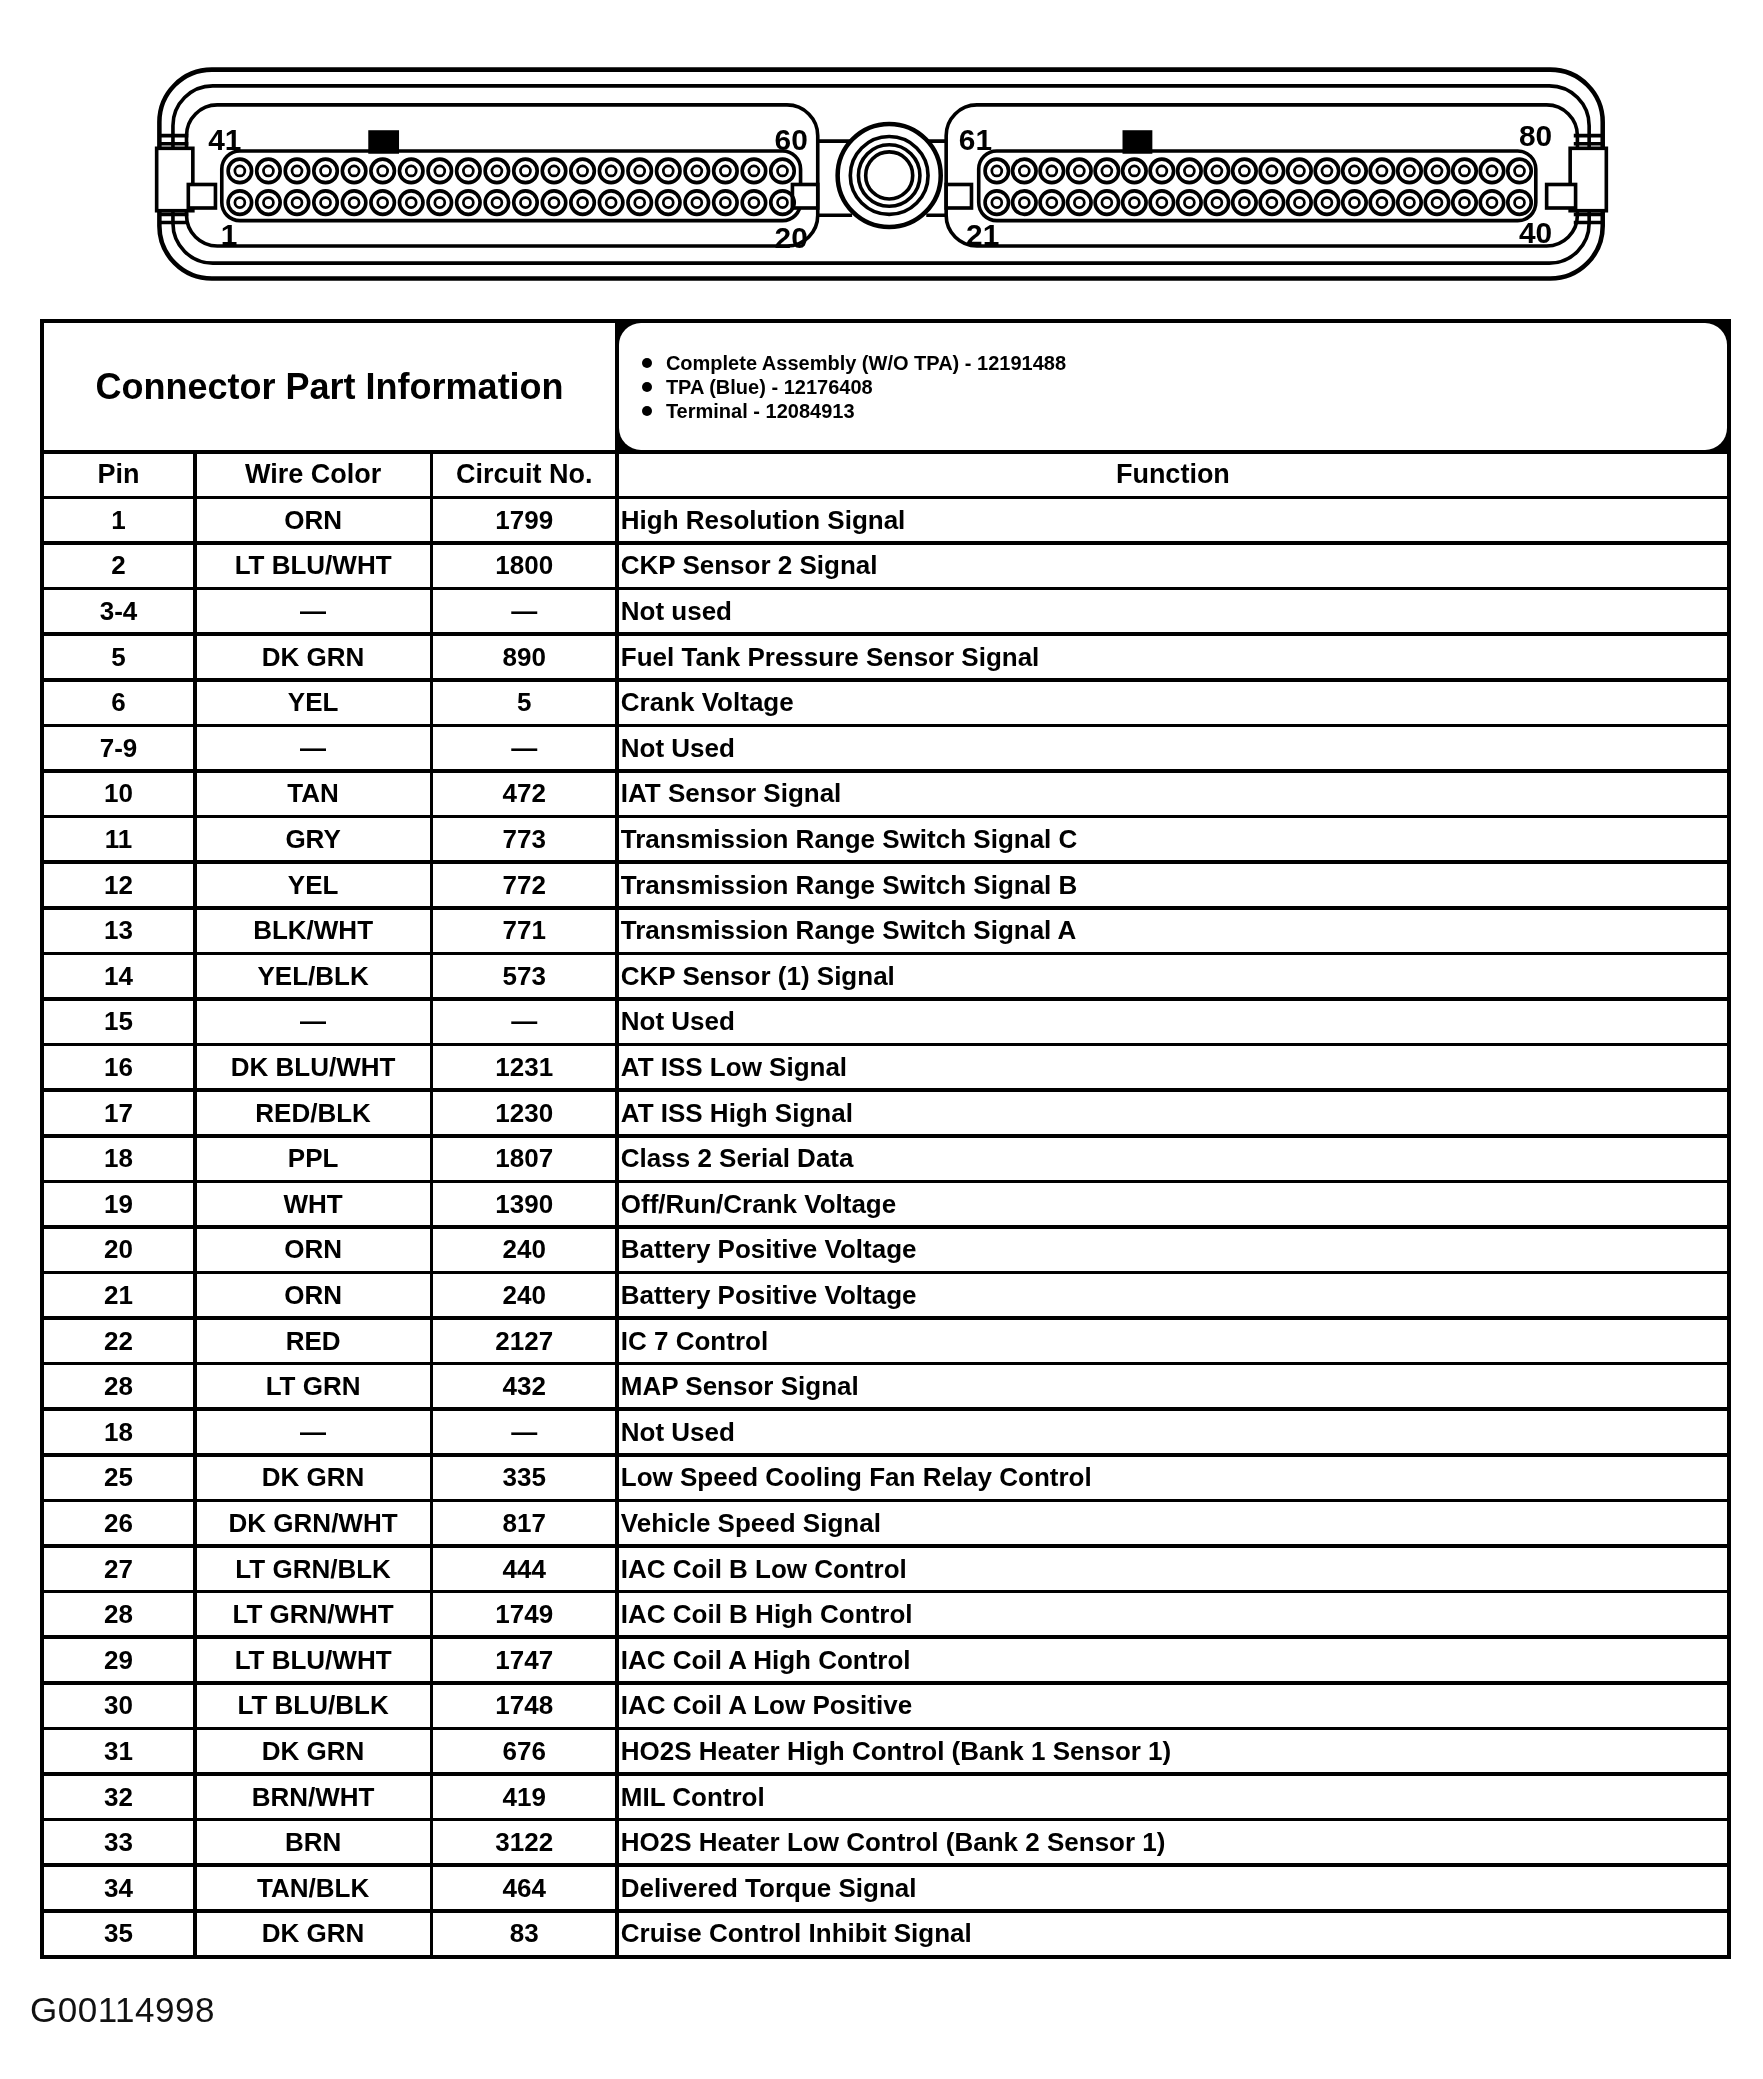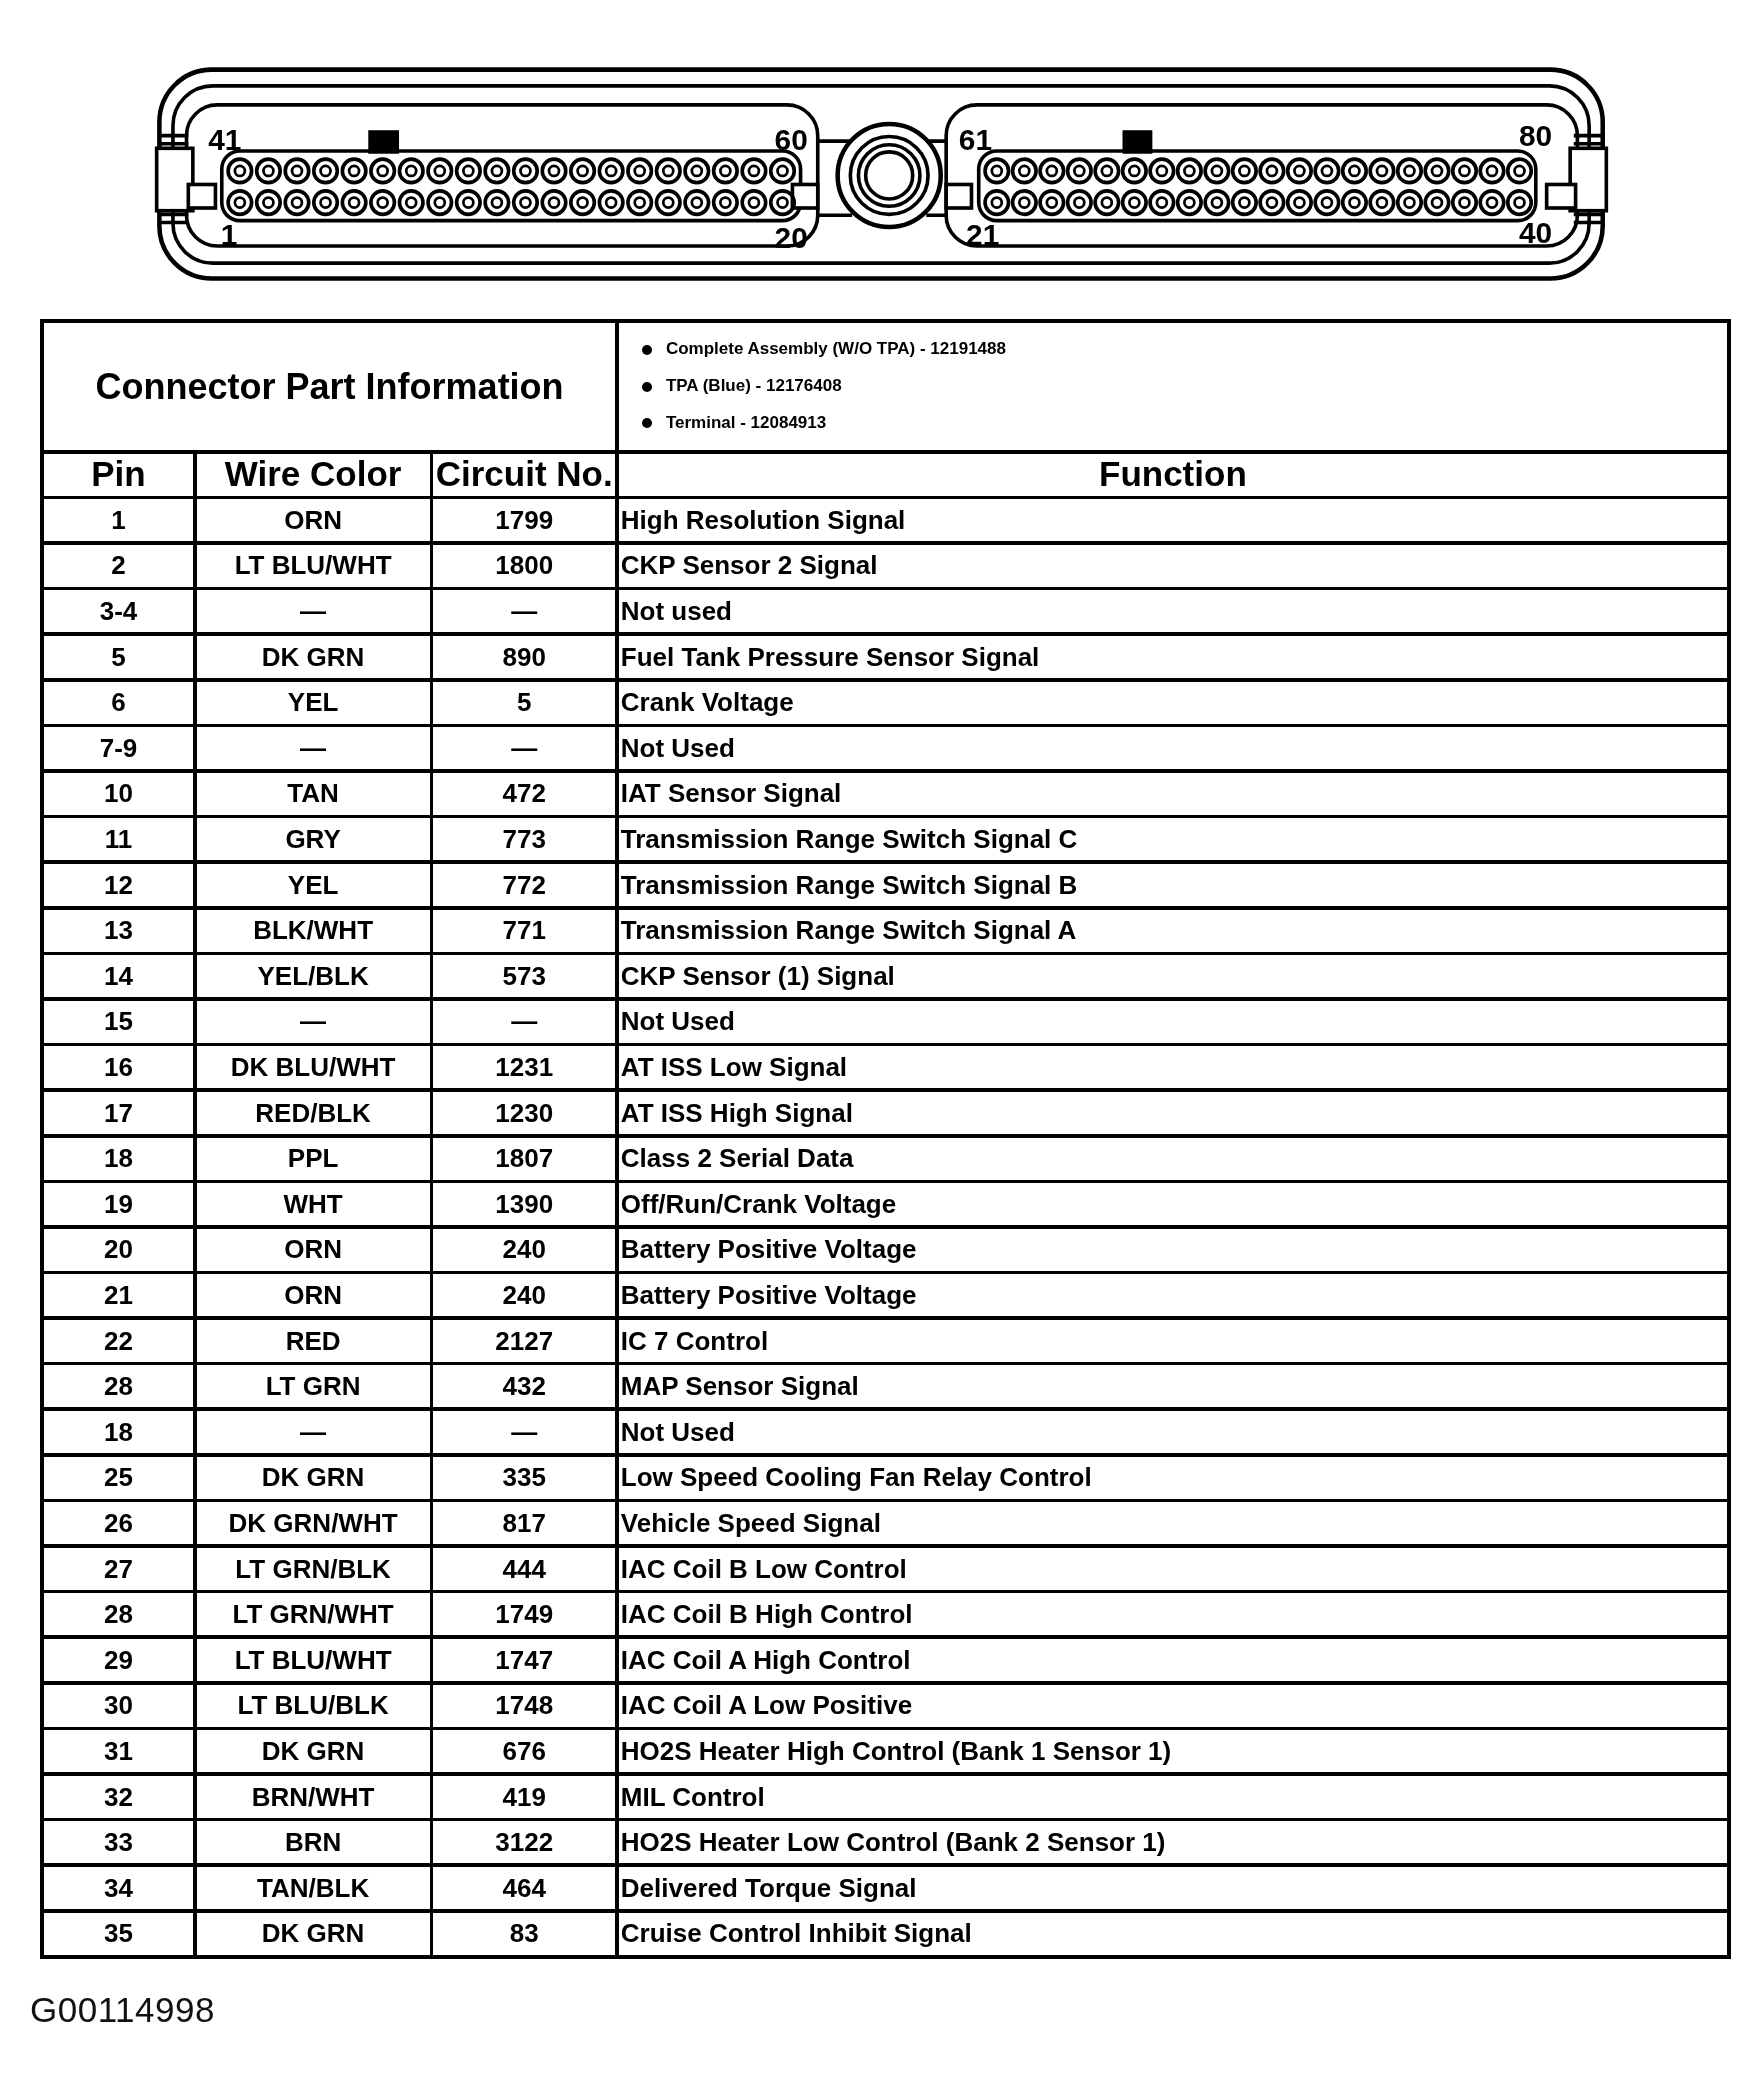--- a/index.html
+++ b/index.html
@@ -11,24 +11,24 @@
   .conn-label{font-family:"Liberation Sans","DejaVu Sans",sans-serif;font-size:33px;font-weight:bold;fill:#000;}
   
   .tbl{position:absolute;left:40px;top:319px;width:1683px;background:#000;border:4.5px solid #000;
        display:grid;grid-template-columns:149px 233px 182px 1fr;
        grid-template-rows:127px 42px;grid-auto-rows:42px;gap:3.6px;}
   .cell{background:#fff;display:flex;align-items:center;justify-content:center;
         font-weight:bold;font-size:26px;line-height:1.1;white-space:nowrap;}
   .cell.fn{justify-content:flex-start;padding-left:2px;}
   .hdr-info{grid-column:1/4;font-size:36px;}
   .hdr-bullets{flex-direction:column;align-items:flex-start;justify-content:center;
-               padding-left:23.5px;gap:18px;font-size:17px;}
+               padding-left:23.5px;gap:2px;font-size:20px;border-radius:22px;}
   .bullet-item{display:flex;align-items:center;gap:13.6px;}
   .bullet-item .dot{width:10px;height:10px;border-radius:50%;background:#000;flex:0 0 auto;}
-  .hdr2{font-size:35px;}
+  .hdr2{font-size:27px;}
   
   .figure-id{position:absolute;left:30px;top:1990px;font-size:35px;font-weight:400;color:#111;
              letter-spacing:0.5px;}
 </style>
 </head>
 <body>
 
 <div class="page">
 
   <div class="connector-wrap">

